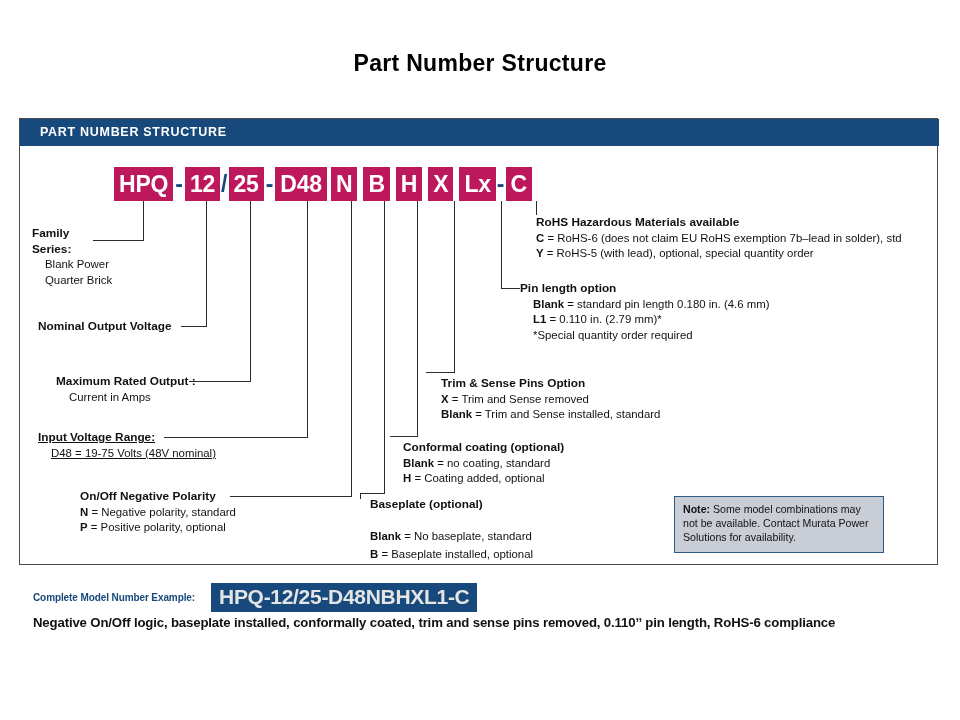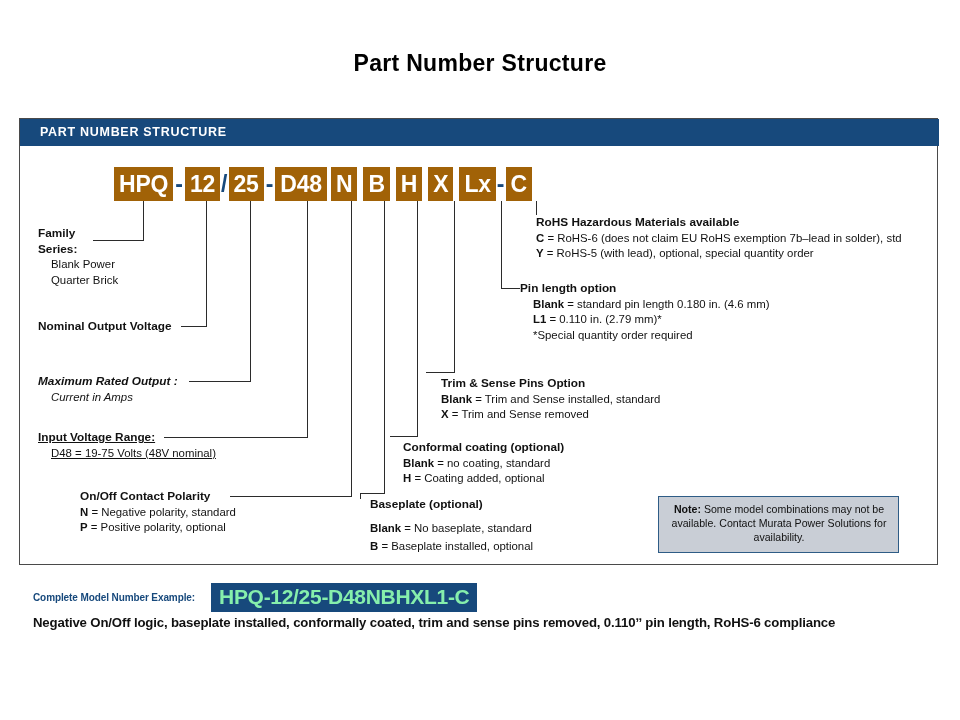--- a/index.html
+++ b/index.html
@@ -64,21 +64,21 @@
   
   #code-row {
     position: absolute;
     left: 94px;
     top: 48px;
     height: 34px;
     display: flex;
     align-items: center;
   }
   .seg {
-    background: #a16207;
+    background: #be185d;
     color: #ffffff;
     font-size: 23px;
     font-weight: bold;
     height: 34px;
     line-height: 34px;
     padding: 0 5px;
     box-sizing: border-box;
     text-align: center;
     letter-spacing: -0.2px;
   }
@@ -148,21 +148,21 @@
   }
   #example-label {
     font-size: 10px;
     font-weight: bold;
     color: #17497c;
     letter-spacing: -0.1px;
   }
   #example-code {
     margin-left: 16px;
     background: #17497c;
-    color: #86efac;
+    color: #e5e5e5;
     font-size: 21px;
     font-weight: bold;
     padding: 2px 8px 3px 8px;
     letter-spacing: -0.3px;
   }
   #example-desc {
     position: absolute;
     left: 33px;
     top: 615px;
     font-size: 13.2px;
@@ -228,79 +228,79 @@
   <div class="hline" style="left:370px; top:317px; width:28px;"></div>
 
   <div class="vline" style="left:434px; top:82px; height:171px;"></div>
   <div class="hline" style="left:406px; top:253px; width:29px;"></div>
 
   <div class="vline" style="left:481px; top:82px; height:87px;"></div>
   <div class="hline" style="left:481px; top:169px; width:19px;"></div>
 
   <div class="vline" style="left:516px; top:82px; height:14px;"></div>
 
-  <div class="block" style="left:18px; top:107px;">
+  <div class="block" style="left:12px; top:107px;">
     <div class="hd">Family</div>
     <div class="hd">Series:</div>
     <div class="ln indent">Blank Power</div>
     <div class="ln indent">Quarter Brick</div>
   </div>
 
   <div class="block" style="left:18px; top:200px;">
     <div class="hd">Nominal Output Voltage</div>
   </div>
 
-  <div class="block" style="left:18px; top:255px;font-style:italic;">
+  <div class="block" style="left:36px; top:255px;">
     <div class="hd">Maximum Rated Output :</div>
     <div class="ln indent">Current in Amps</div>
   </div>
 
   <div class="block" style="left:18px; top:311px;text-decoration:underline;">
     <div class="hd">Input Voltage Range:</div>
     <div class="ln indent">D48 = 19-75 Volts (48V nominal)</div>
   </div>
 
   <div class="block" style="left:60px; top:370px;">
-    <div class="hd">On/Off Contact Polarity</div>
+    <div class="hd">On/Off Negative Polarity</div>
     <div class="ln"><b>N</b><span> = Negative polarity, standard</span></div>
     <div class="ln"><b>P</b><span> = Positive polarity, optional</span></div>
   </div>
 
   <div class="block" style="left:350px; top:378px;">
     <div class="hd">Baseplate (optional)</div>
-    <div class="ln" style="margin-top:8px;"><b>Blank</b><span> = No baseplate, standard</span></div>
+    <div class="ln" style="margin-top:16px;"><b>Blank</b><span> = No baseplate, standard</span></div>
     <div class="ln" style="margin-top:3px;"><b>B</b><span> = Baseplate installed, optional</span></div>
   </div>
 
   <div class="block" style="left:383px; top:321px;">
     <div class="hd">Conformal coating (optional)</div>
     <div class="ln"><b>Blank</b><span> = no coating, standard</span></div>
     <div class="ln"><b>H</b><span> = Coating added, optional</span></div>
   </div>
 
   <div class="block" style="left:421px; top:257px;">
     <div class="hd">Trim &amp; Sense Pins Option</div>
+    <div class="ln"><b>X</b><span> = Trim and Sense removed</span></div>
     <div class="ln"><b>Blank</b><span> = Trim and Sense installed, standard</span></div>
-    <div class="ln"><b>X</b><span> = Trim and Sense removed</span></div>
   </div>
 
   <div class="block" style="left:500px; top:162px;">
     <div class="hd">Pin length option</div>
     <div class="ln indent"><b>Blank</b><span> = standard pin length 0.180 in. (4.6 mm)</span></div>
     <div class="ln indent"><b>L1</b><span> = 0.110 in. (2.79 mm)*</span></div>
     <div class="ln indent">*Special quantity order required</div>
   </div>
 
   <div class="block" style="left:516px; top:96px;">
     <div class="hd">RoHS Hazardous Materials available</div>
     <div class="ln"><b>C</b><span> = RoHS-6 (does not claim EU RoHS exemption 7b–lead in solder), std</span></div>
     <div class="ln"><b>Y</b><span> = RoHS-5 (with lead), optional, special quantity order</span></div>
   </div>
 
-  <div id="note-box" style="left:638px; top:377px; width:241px; height:57px;text-align:center;">
+  <div id="note-box" style="left:654px; top:377px; width:210px; height:57px;">
     <b>Note:</b><span> Some model combinations may not be available. Contact Murata Power Solutions for availability.</span>
   </div>
 
 </div>
 
 <div id="example-row">
   <span id="example-label">Complete Model Number Example:</span>
   <span id="example-code">HPQ-12/25-D48NBHXL1-C</span>
 </div>
 <div id="example-desc">Negative On/Off logic, baseplate installed, conformally coated, trim and sense pins removed, 0.110ˮ pin length, RoHS-6 compliance</div>

